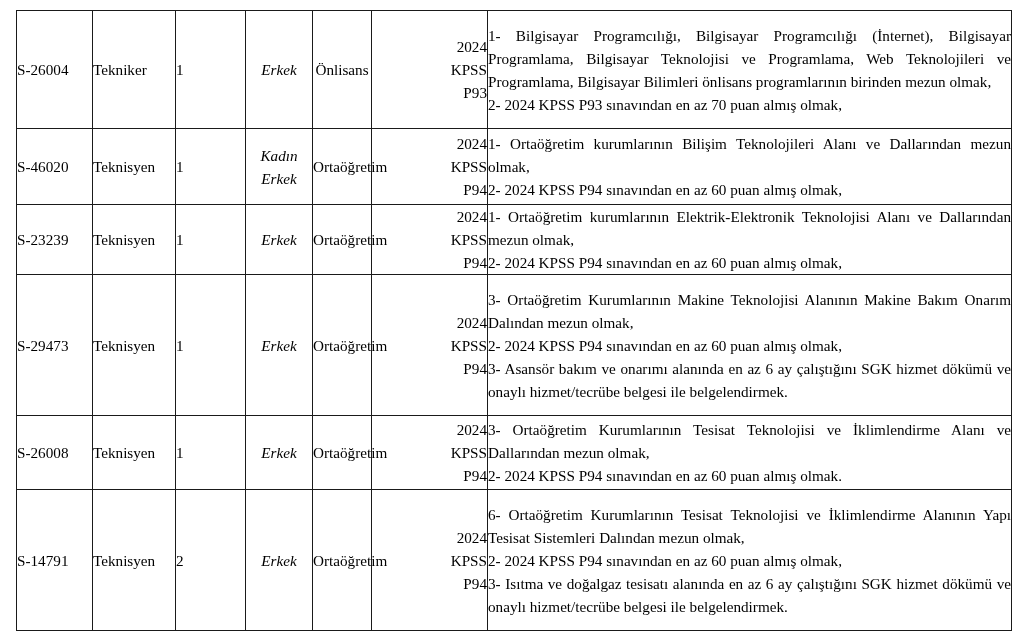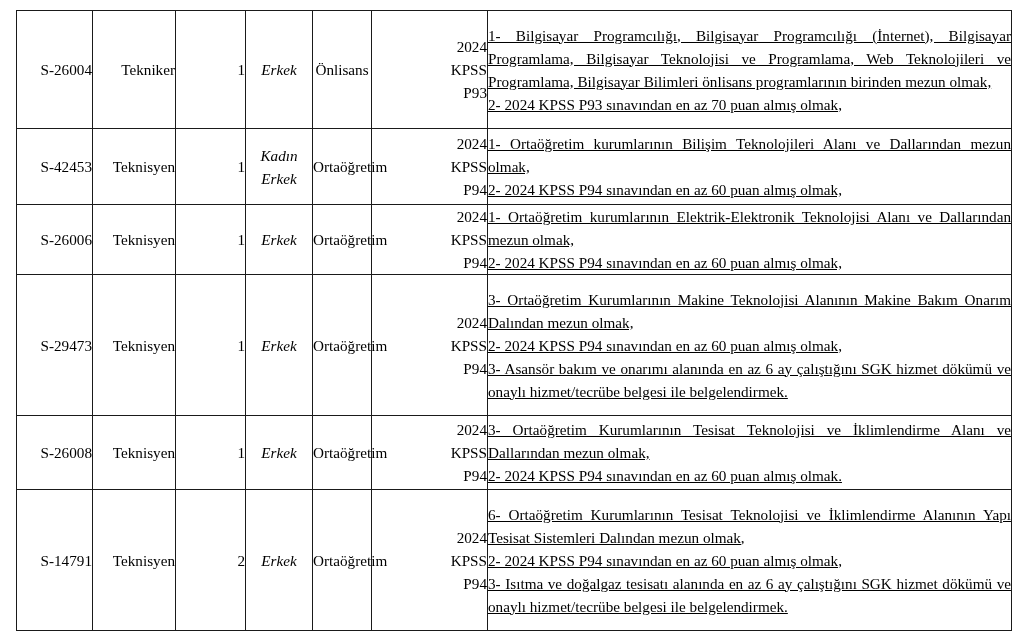--- a/index.html
+++ b/index.html
@@ -42,21 +42,21 @@
   
   col.c-code  { width: 76px; }
   col.c-title { width: 83px; }
   col.c-count { width: 70px; }
   col.c-gender{ width: 67px; }
   col.c-edu   { width: 59px; }
   col.c-score { width: 116px; }
   col.c-req   { width: 524px; }
 
   .cell-center {
-    text-align: right;
+    text-align: left;
     vertical-align: middle;
     padding: 2px 3px;
     white-space: nowrap;
   }
 
   .cell-edu {
     text-align: center;
     vertical-align: middle;
     padding: 2px 1px;
     white-space: nowrap;
@@ -77,21 +77,20 @@
     font-style: italic;
   }
   .cell-gender .gender-line { display: block; }
 
   .cell-req {
     text-align: justify;
     text-align-last: left;
     vertical-align: top;
     padding: 4px 8px 4px 7px;
     hyphens: none;
-    text-decoration: underline;
   }
   .cell-req .req-line {
     display: block;
     text-align: justify;
     text-align-last: left;
   }
   
   .cell-req .req-line.justify-wrap {
     text-align: justify;
     text-align-last: left;
@@ -125,40 +124,40 @@
             <span class="score-line">2024</span>
             <span class="score-line">KPSS</span>
             <span class="score-line">P93</span>
           </td>
           <td class="cell-req">
             <span class="req-line justify-wrap">1- Bilgisayar Programcılığı, Bilgisayar Programcılığı (İnternet), Bilgisayar Programlama, Bilgisayar Teknolojisi ve Programlama, Web Teknolojileri ve Programlama, Bilgisayar Bilimleri önlisans programlarının birinden mezun olmak,</span>
             <span class="req-line justify-wrap">2- 2024 KPSS P93 sınavından en az 70 puan almış olmak,</span>
           </td>
         </tr>
         <tr style="height: 76px;">
-          <td class="cell-center">S-42453</td>
+          <td class="cell-center">S-46020</td>
           <td class="cell-center">Teknisyen</td>
           <td class="cell-center">1</td>
           <td class="cell-gender">
             <span class="gender-line">Kadın</span>
             <span class="gender-line">Erkek</span>
           </td>
           <td class="cell-edu">Ortaöğretim</td>
           <td class="cell-score">
             <span class="score-line">2024</span>
             <span class="score-line">KPSS</span>
             <span class="score-line">P94</span>
           </td>
           <td class="cell-req">
             <span class="req-line justify-wrap">1- Ortaöğretim kurumlarının Bilişim Teknolojileri Alanı ve Dallarından mezun olmak,</span>
             <span class="req-line justify-wrap">2- 2024 KPSS P94 sınavından en az 60 puan almış olmak,</span>
           </td>
         </tr>
         <tr style="height: 68px;">
-          <td class="cell-center">S-26006</td>
+          <td class="cell-center">S-23239</td>
           <td class="cell-center">Teknisyen</td>
           <td class="cell-center">1</td>
           <td class="cell-gender">
             <span class="gender-line">Erkek</span>
           </td>
           <td class="cell-edu">Ortaöğretim</td>
           <td class="cell-score">
             <span class="score-line">2024</span>
             <span class="score-line">KPSS</span>
             <span class="score-line">P94</span>

